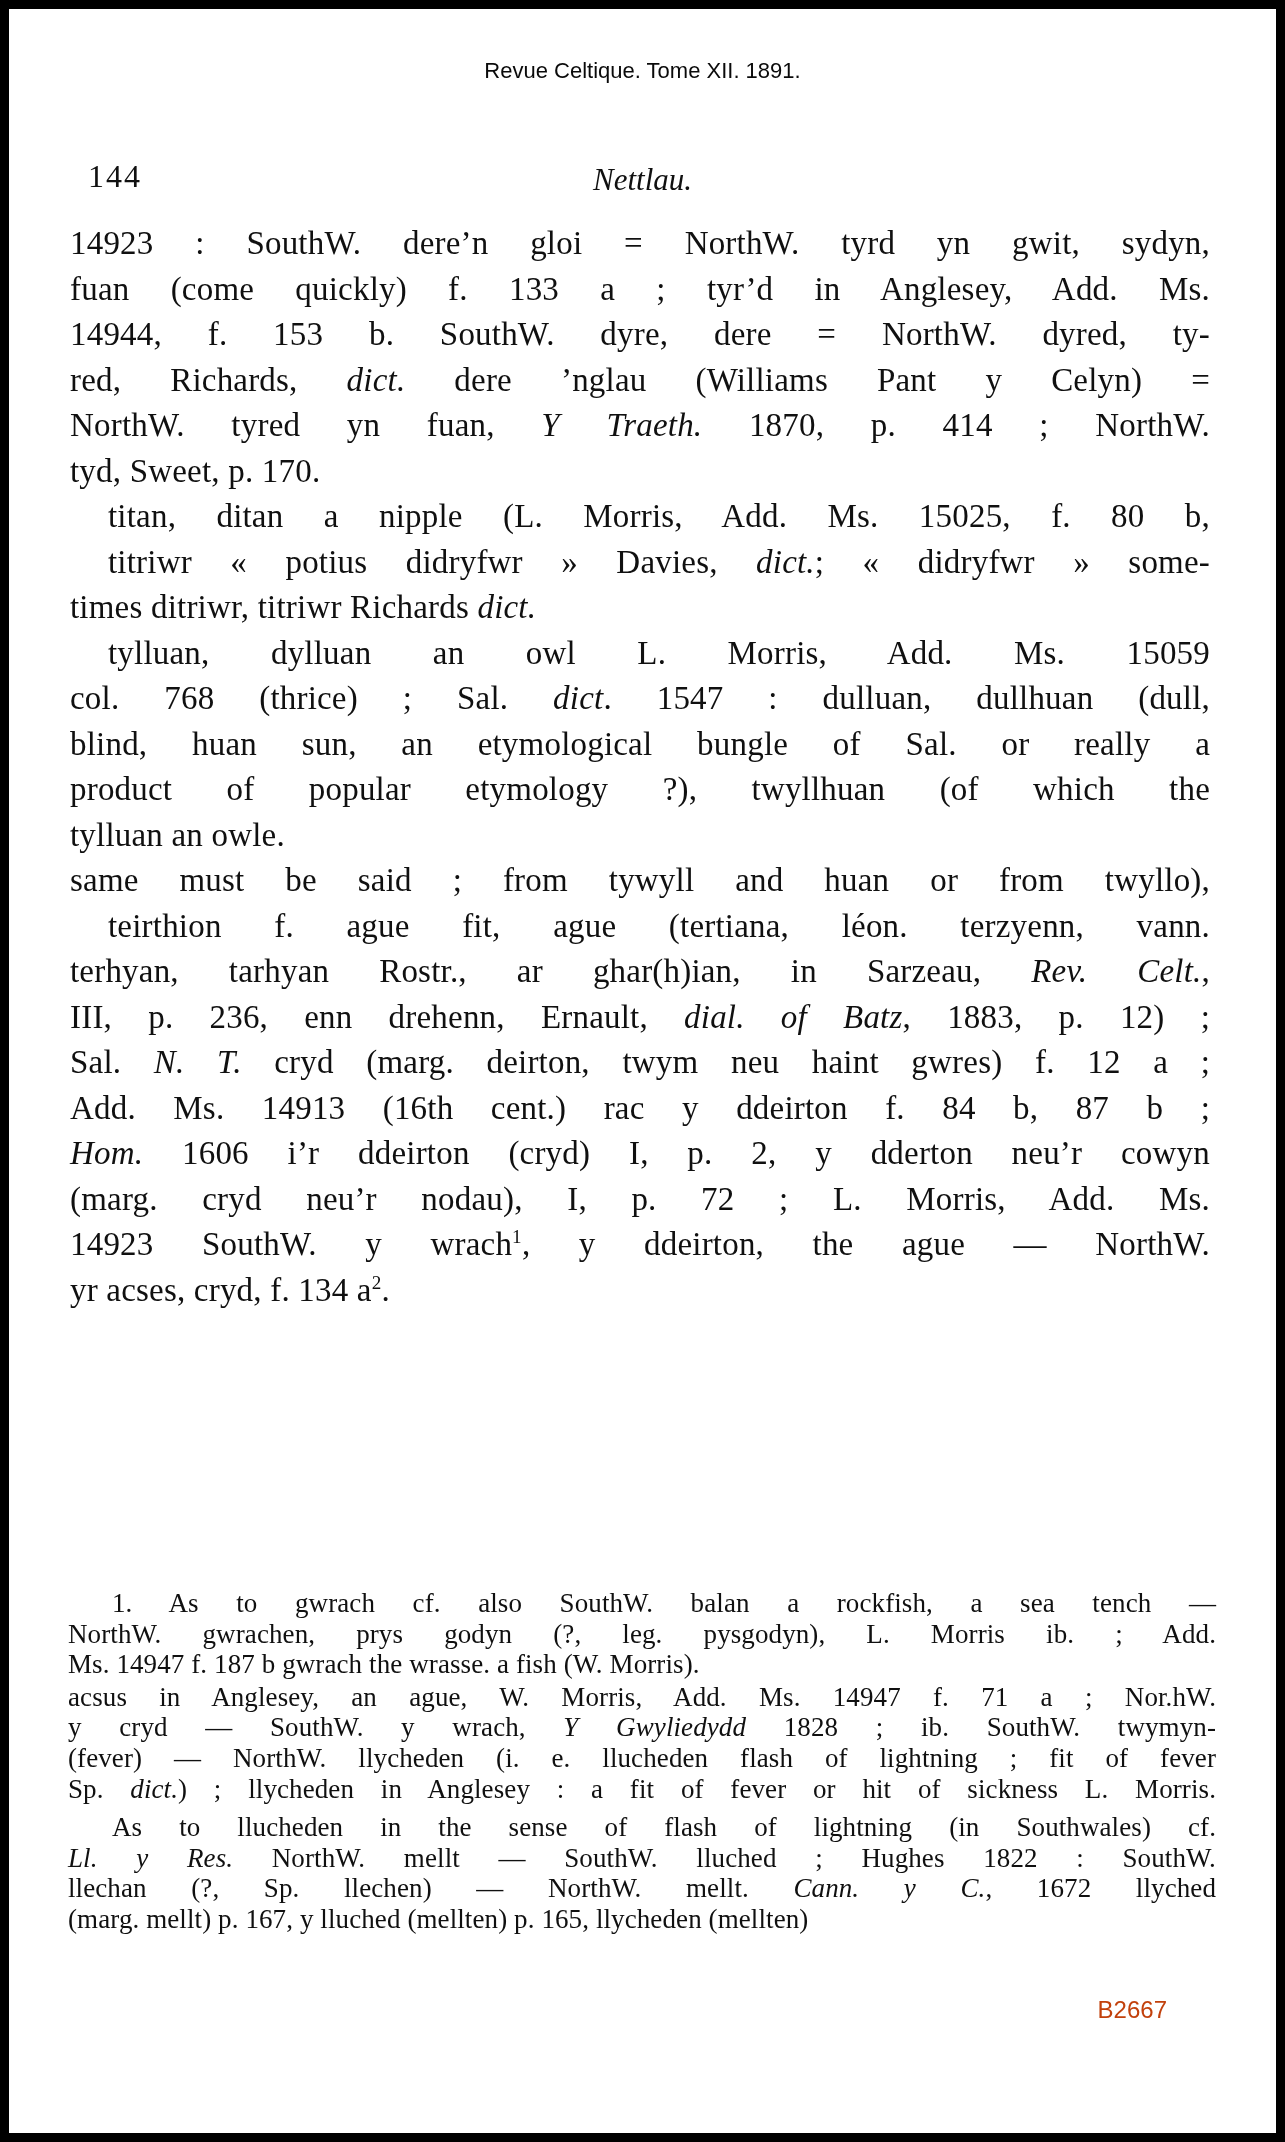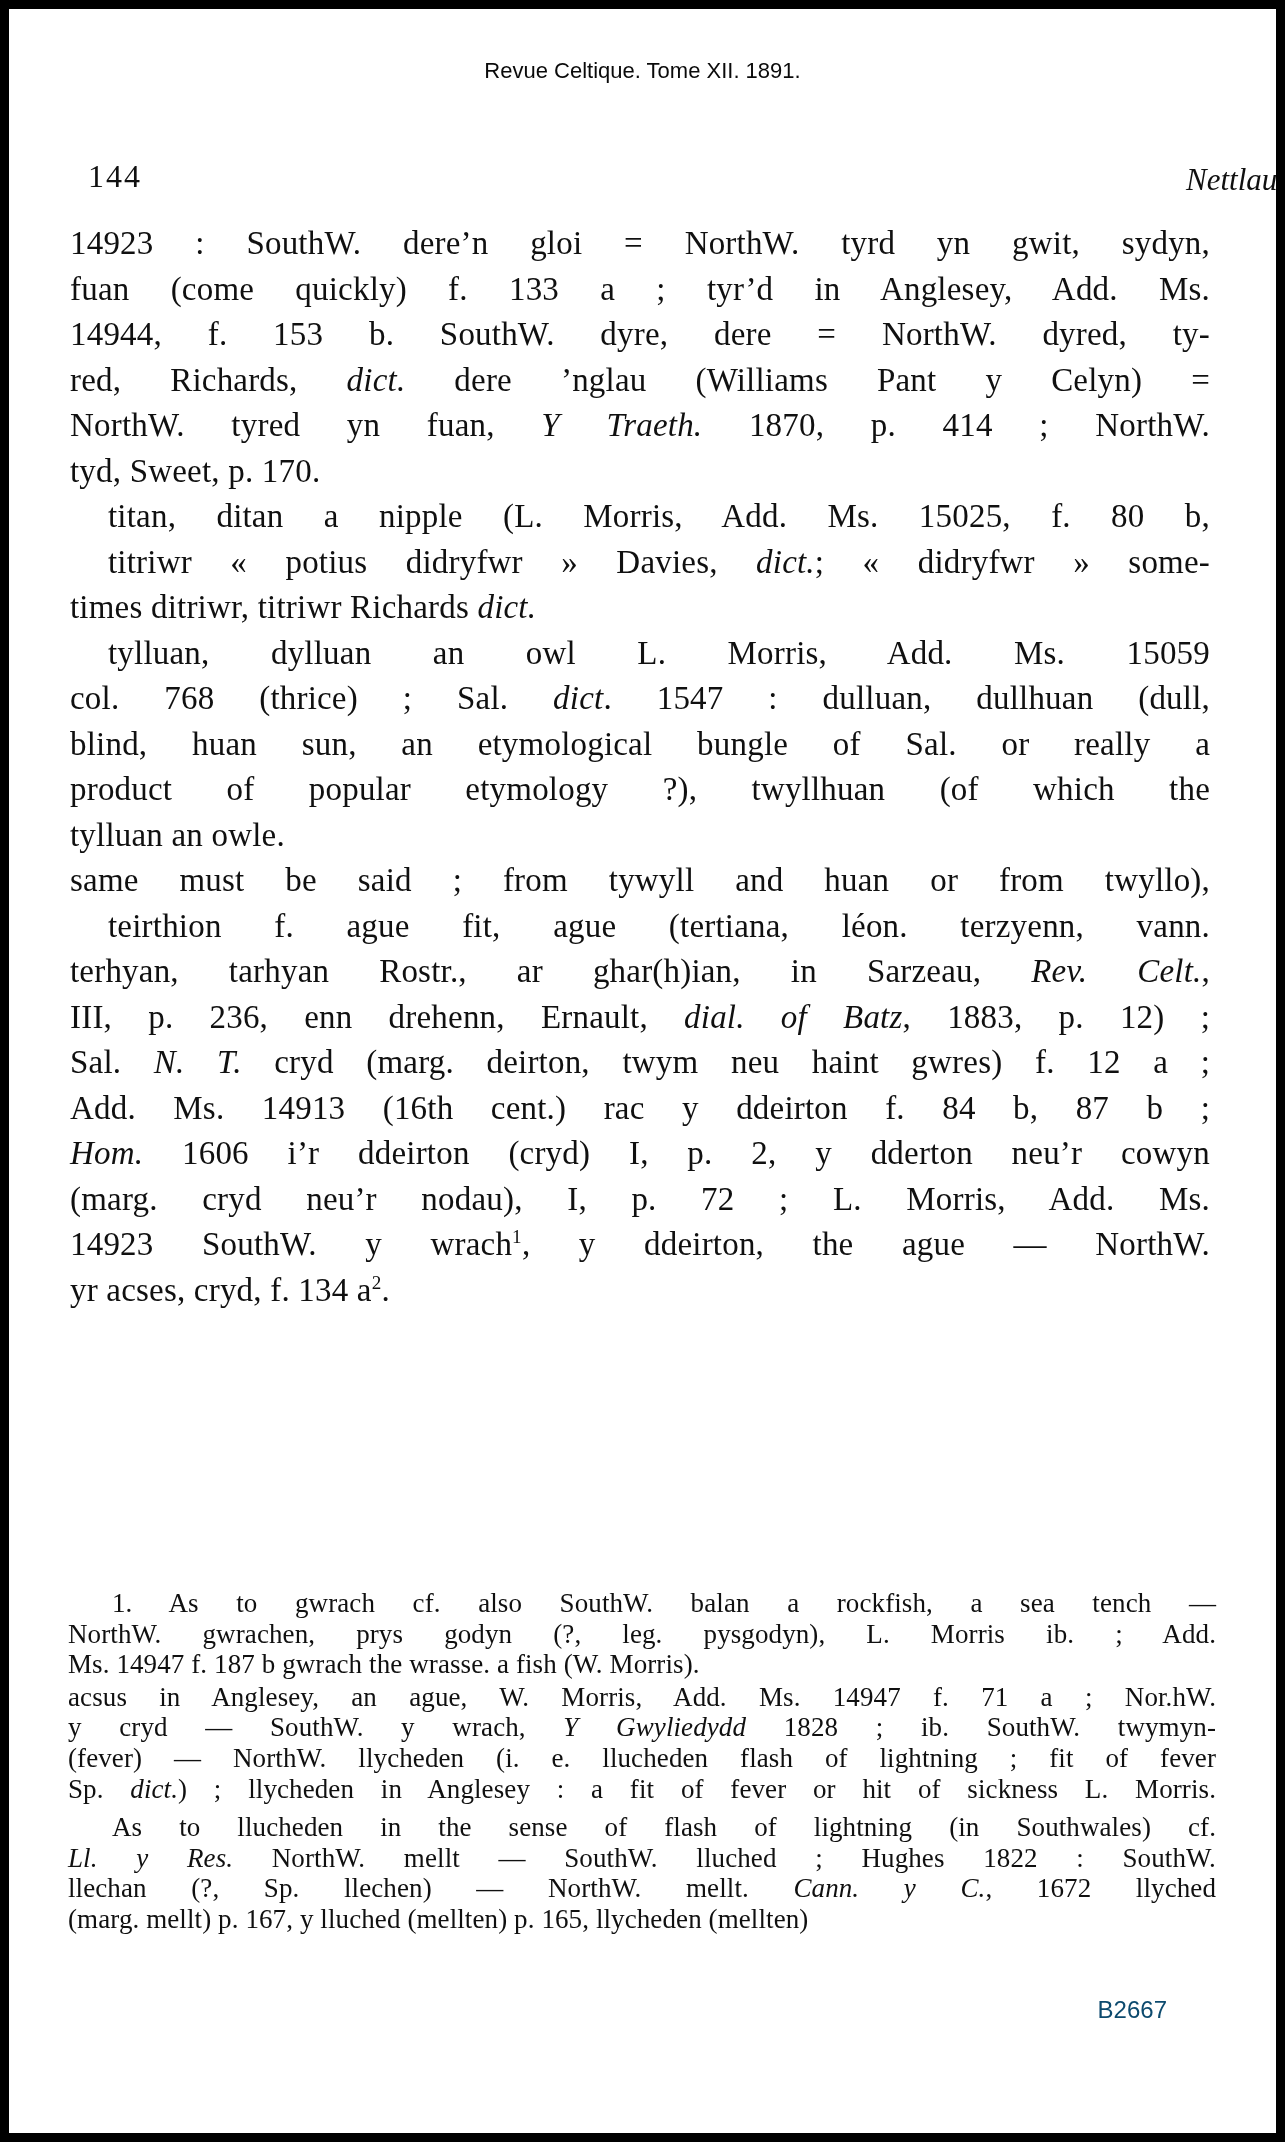--- a/index.html
+++ b/index.html
@@ -22,21 +22,21 @@
     text-align:center;
     font-family:"Liberation Sans","DejaVu Sans",sans-serif;
     font-size:22px; color:#0a0a0a;
   }
   .page-number {
     position:absolute; top:158px; left:88px;
     font-size:32px; letter-spacing:2px;
   }
   .running-head {
     position:absolute; top:162px; left:0; right:0;
-    text-align:right;
+    text-align:center;
     font-style:italic;
     font-size:31px;
   }
   .body-text {
     position:absolute; top:221px; left:70px; width:1140px;
     font-size:33px; line-height:45.5px;
     letter-spacing:0.2px;
   }
   .footnotes {
     position:absolute; top:1588px; left:68px; width:1148px;
@@ -47,21 +47,21 @@
   .footnotes .para:last-child { margin-top:8px; }
   .tline { text-align:left; }
   .tline.just { text-align:justify; text-align-last:justify; }
   .body-text .ind { text-indent:38px; }
   .footnotes .ind { text-indent:44px; }
   em { font-style:italic; }
   sup { font-size:58%; line-height:0; vertical-align:super; }
   .catalog-number {
     position:absolute; top:1996px; right:118px;
     font-family:"Liberation Sans","DejaVu Sans",sans-serif;
-    font-size:24px; color:#0c4a6e;
+    font-size:24px; color:#c2410c;
   }
 </style>
 </head>
 <body>
 
 <div class="page">
   <div class="frame"></div>
 
   <div class="scan-header">Revue Celtique. Tome XII. 1891.</div>
 

